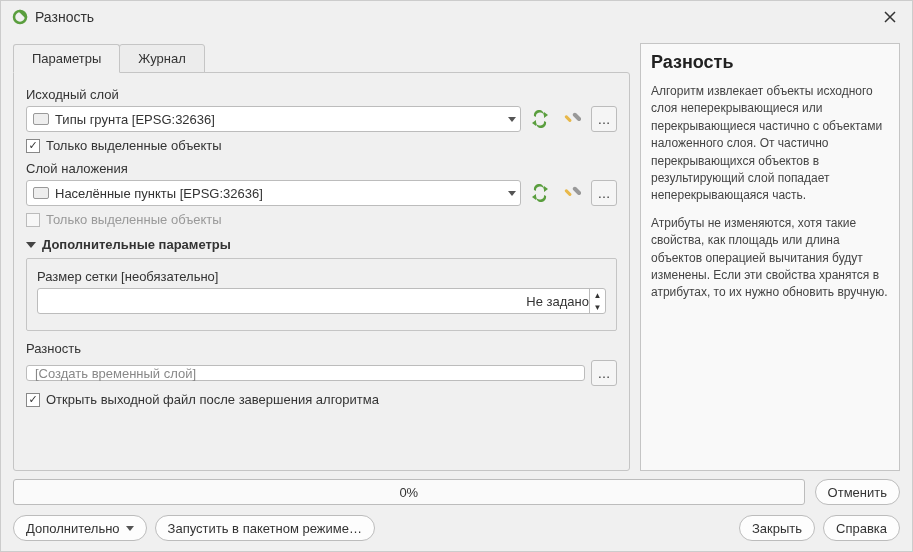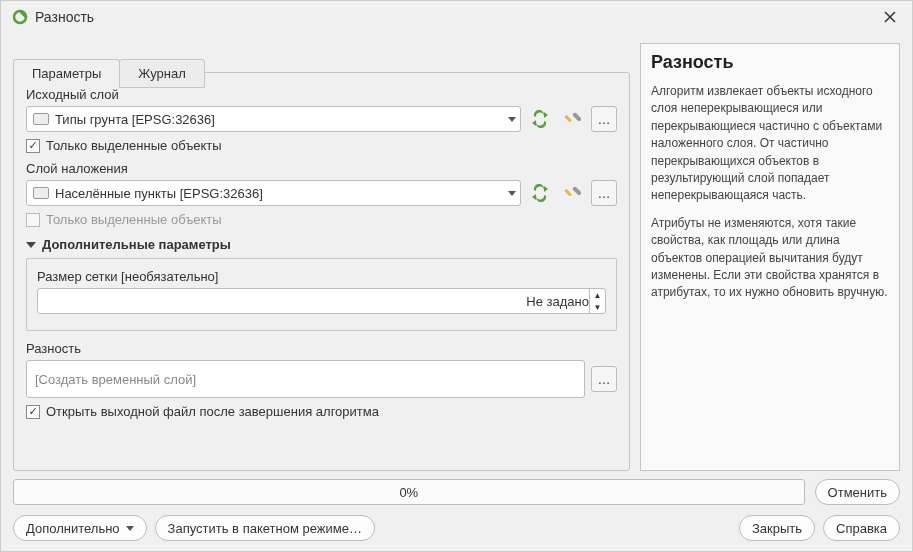--- a/index.html
+++ b/index.html
@@ -52,21 +52,21 @@
 .tabs {
   display: flex;
   position: relative;
 }
 .tab {
   padding: 6px 18px;
   border: 1px solid #c5c5c5;
   background: #ececec;
   cursor: pointer;
   position: relative;
-  top: 16px;
+  top: 1px;
   border-radius: 3px 3px 0 0;
 }
 .tab.active {
   background: #f0f0f0;
   border-bottom: 1px solid #f0f0f0;
   z-index: 2;
 }
 .tab:not(.active) {
   margin-left: -1px;
 }
@@ -168,21 +168,21 @@
 }
 .spinner-up, .spinner-down {
   flex: 1;
   display: flex; align-items: center; justify-content: center;
   font-size: 8px;
 }
 .text-input {
   flex: 1;
   border: 1px solid #bcbcbc;
   background: #fff;
-  height: 38px;
+  height: 16px;
   padding: 0 8px;
   color: #888;
   display: flex;
   align-items: center;
   border-radius: 3px;
 }
 .right-panel {
   width: 260px;
   border: 1px solid #c5c5c5;
   background: #f9f9f9;

